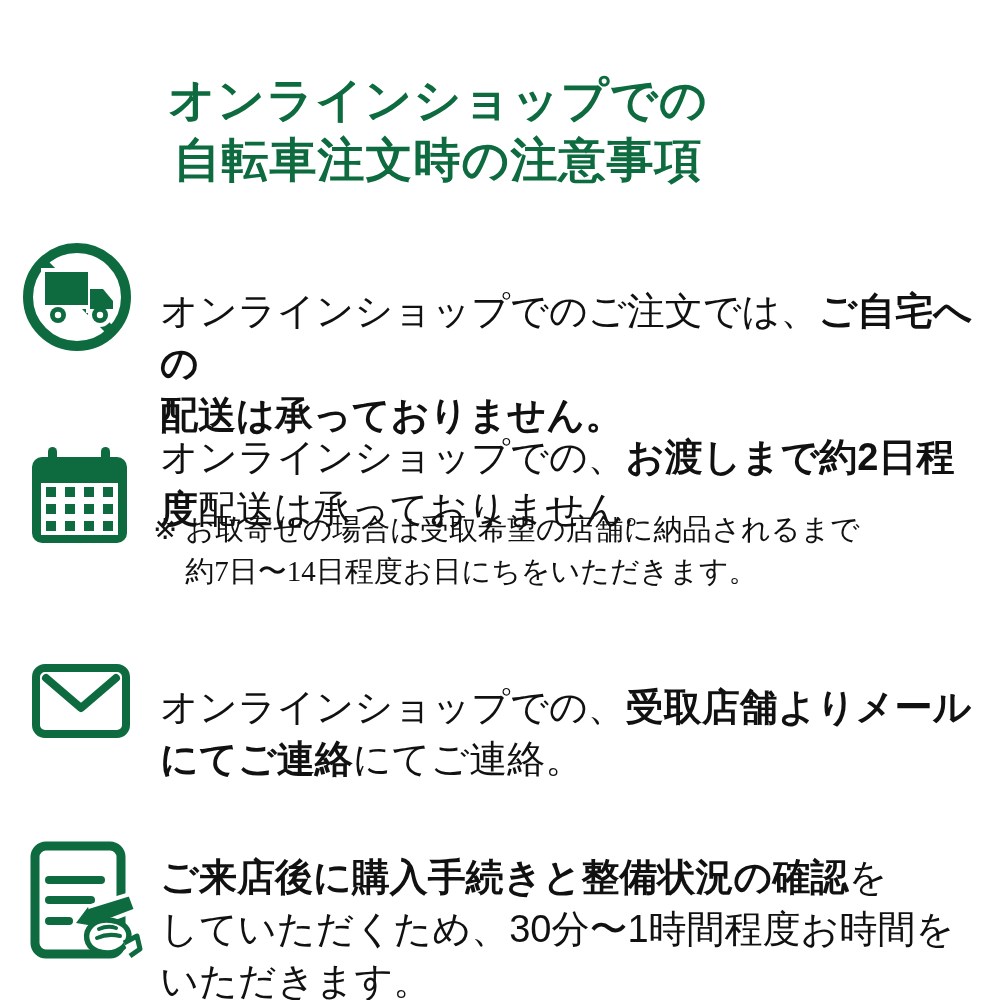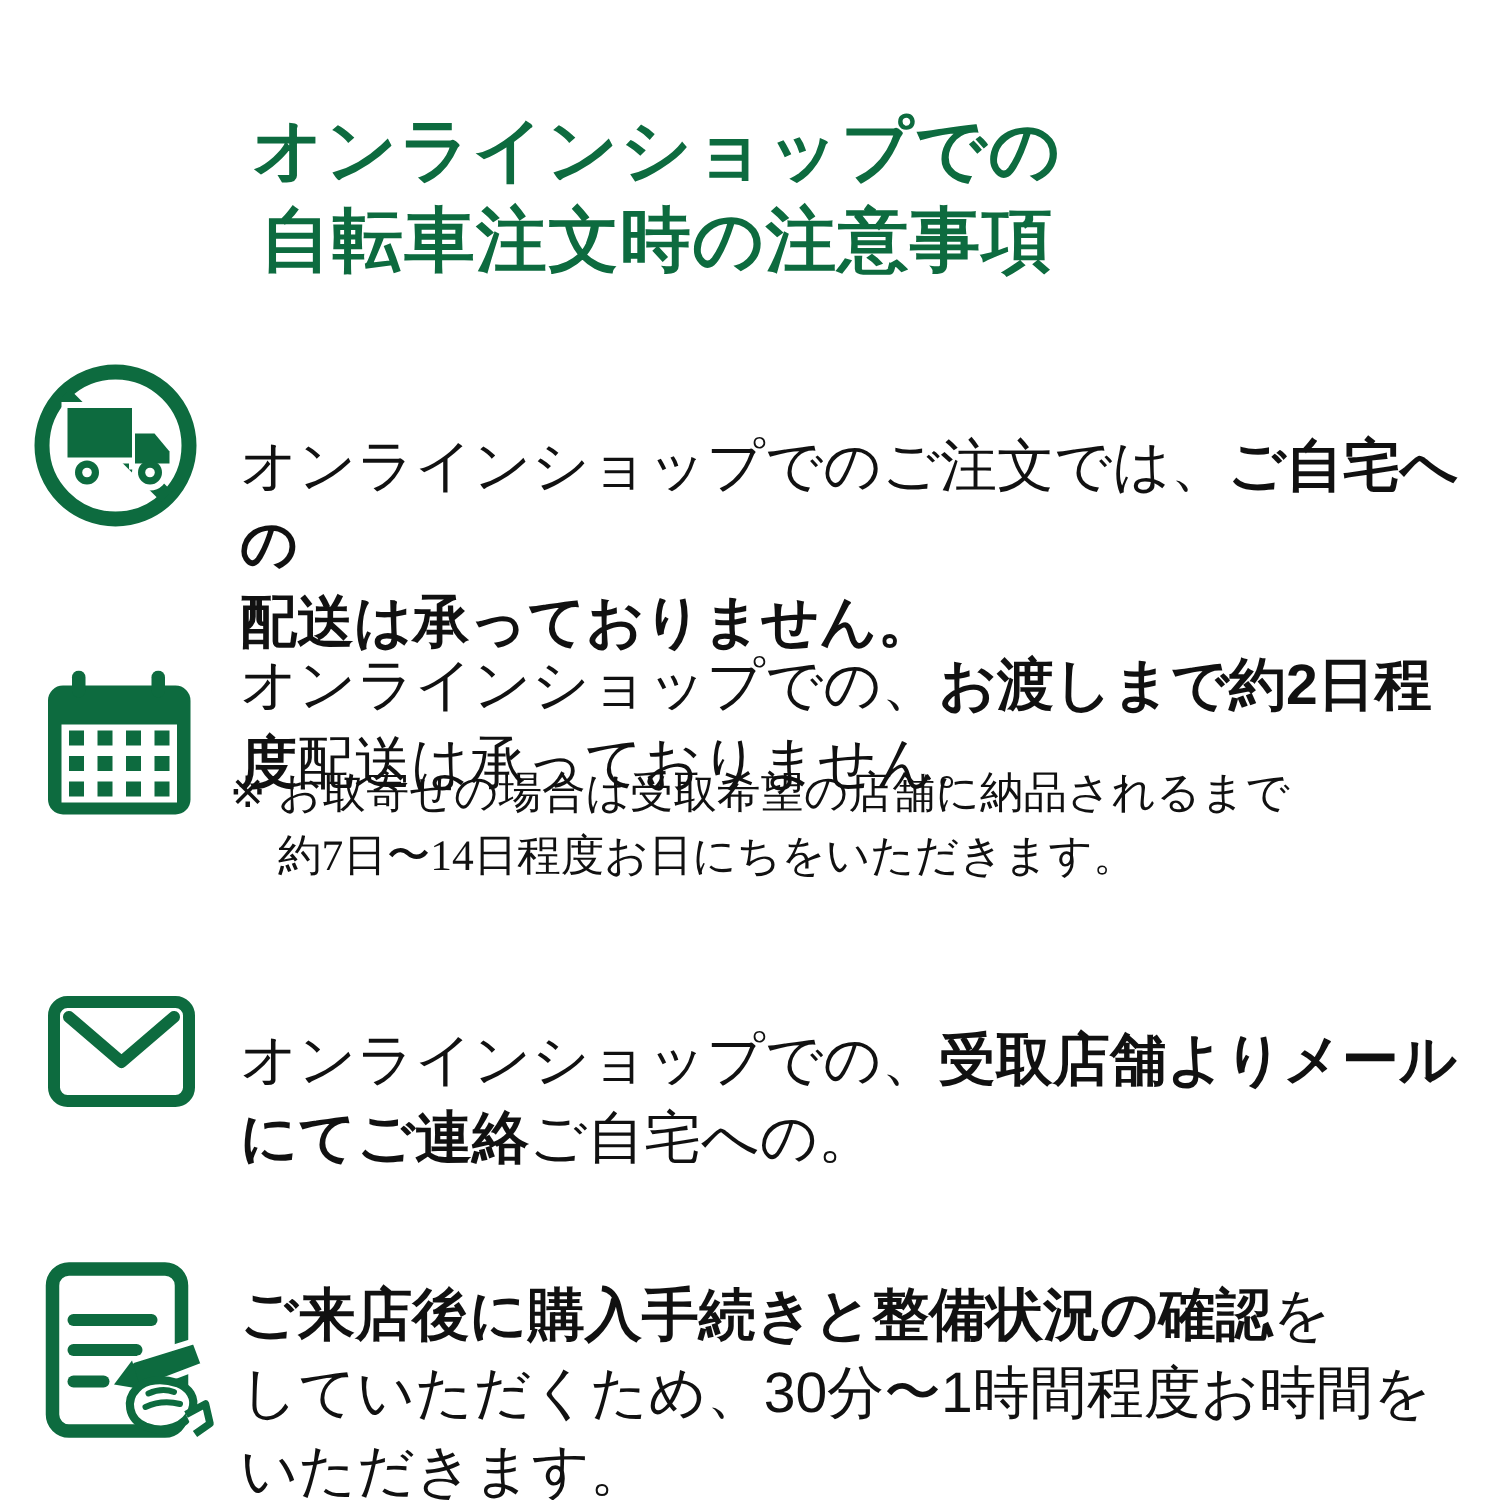--- a/index.html
+++ b/index.html
@@ -107,21 +107,21 @@
 約7日〜14日程度お日にちをいただきます。</span>
   </div>
 
   <span class="icon icon-3">
     <svg viewBox="0 0 98 74" aria-hidden="true">
       <rect x="4" y="4" width="90" height="66" rx="9" fill="#ffffff" stroke="currentColor" stroke-width="8"></rect>
       <path d="M14 14 L49 44 L84 14" fill="none" stroke="currentColor" stroke-width="8" stroke-linecap="round" stroke-linejoin="round"></path>
     </svg>
   </span>
   <p class="body-text text-3"><span>オンラインショップでの、</span><span class="b">受取店舗よりメール
-にてご連絡</span><span>ご自宅への。</span></p>
+にてご連絡</span><span>にてご連絡。</span></p>
 
   <span class="icon icon-4">
     <svg viewBox="0 0 118 126" aria-hidden="true">
       <rect x="8" y="10" width="86" height="108" rx="11" fill="#ffffff" stroke="currentColor" stroke-width="9"></rect>
       <g stroke="currentColor" stroke-width="8" stroke-linecap="round">
         <line x1="22" y1="44" x2="74" y2="44"></line>
         <line x1="22" y1="64" x2="64" y2="64"></line>
         <line x1="22" y1="85" x2="42" y2="85"></line>
       </g>
       <polygon points="49,87 61,71 103,58 109,74 67,90" fill="currentColor" stroke="#ffffff" stroke-width="4"></polygon>

